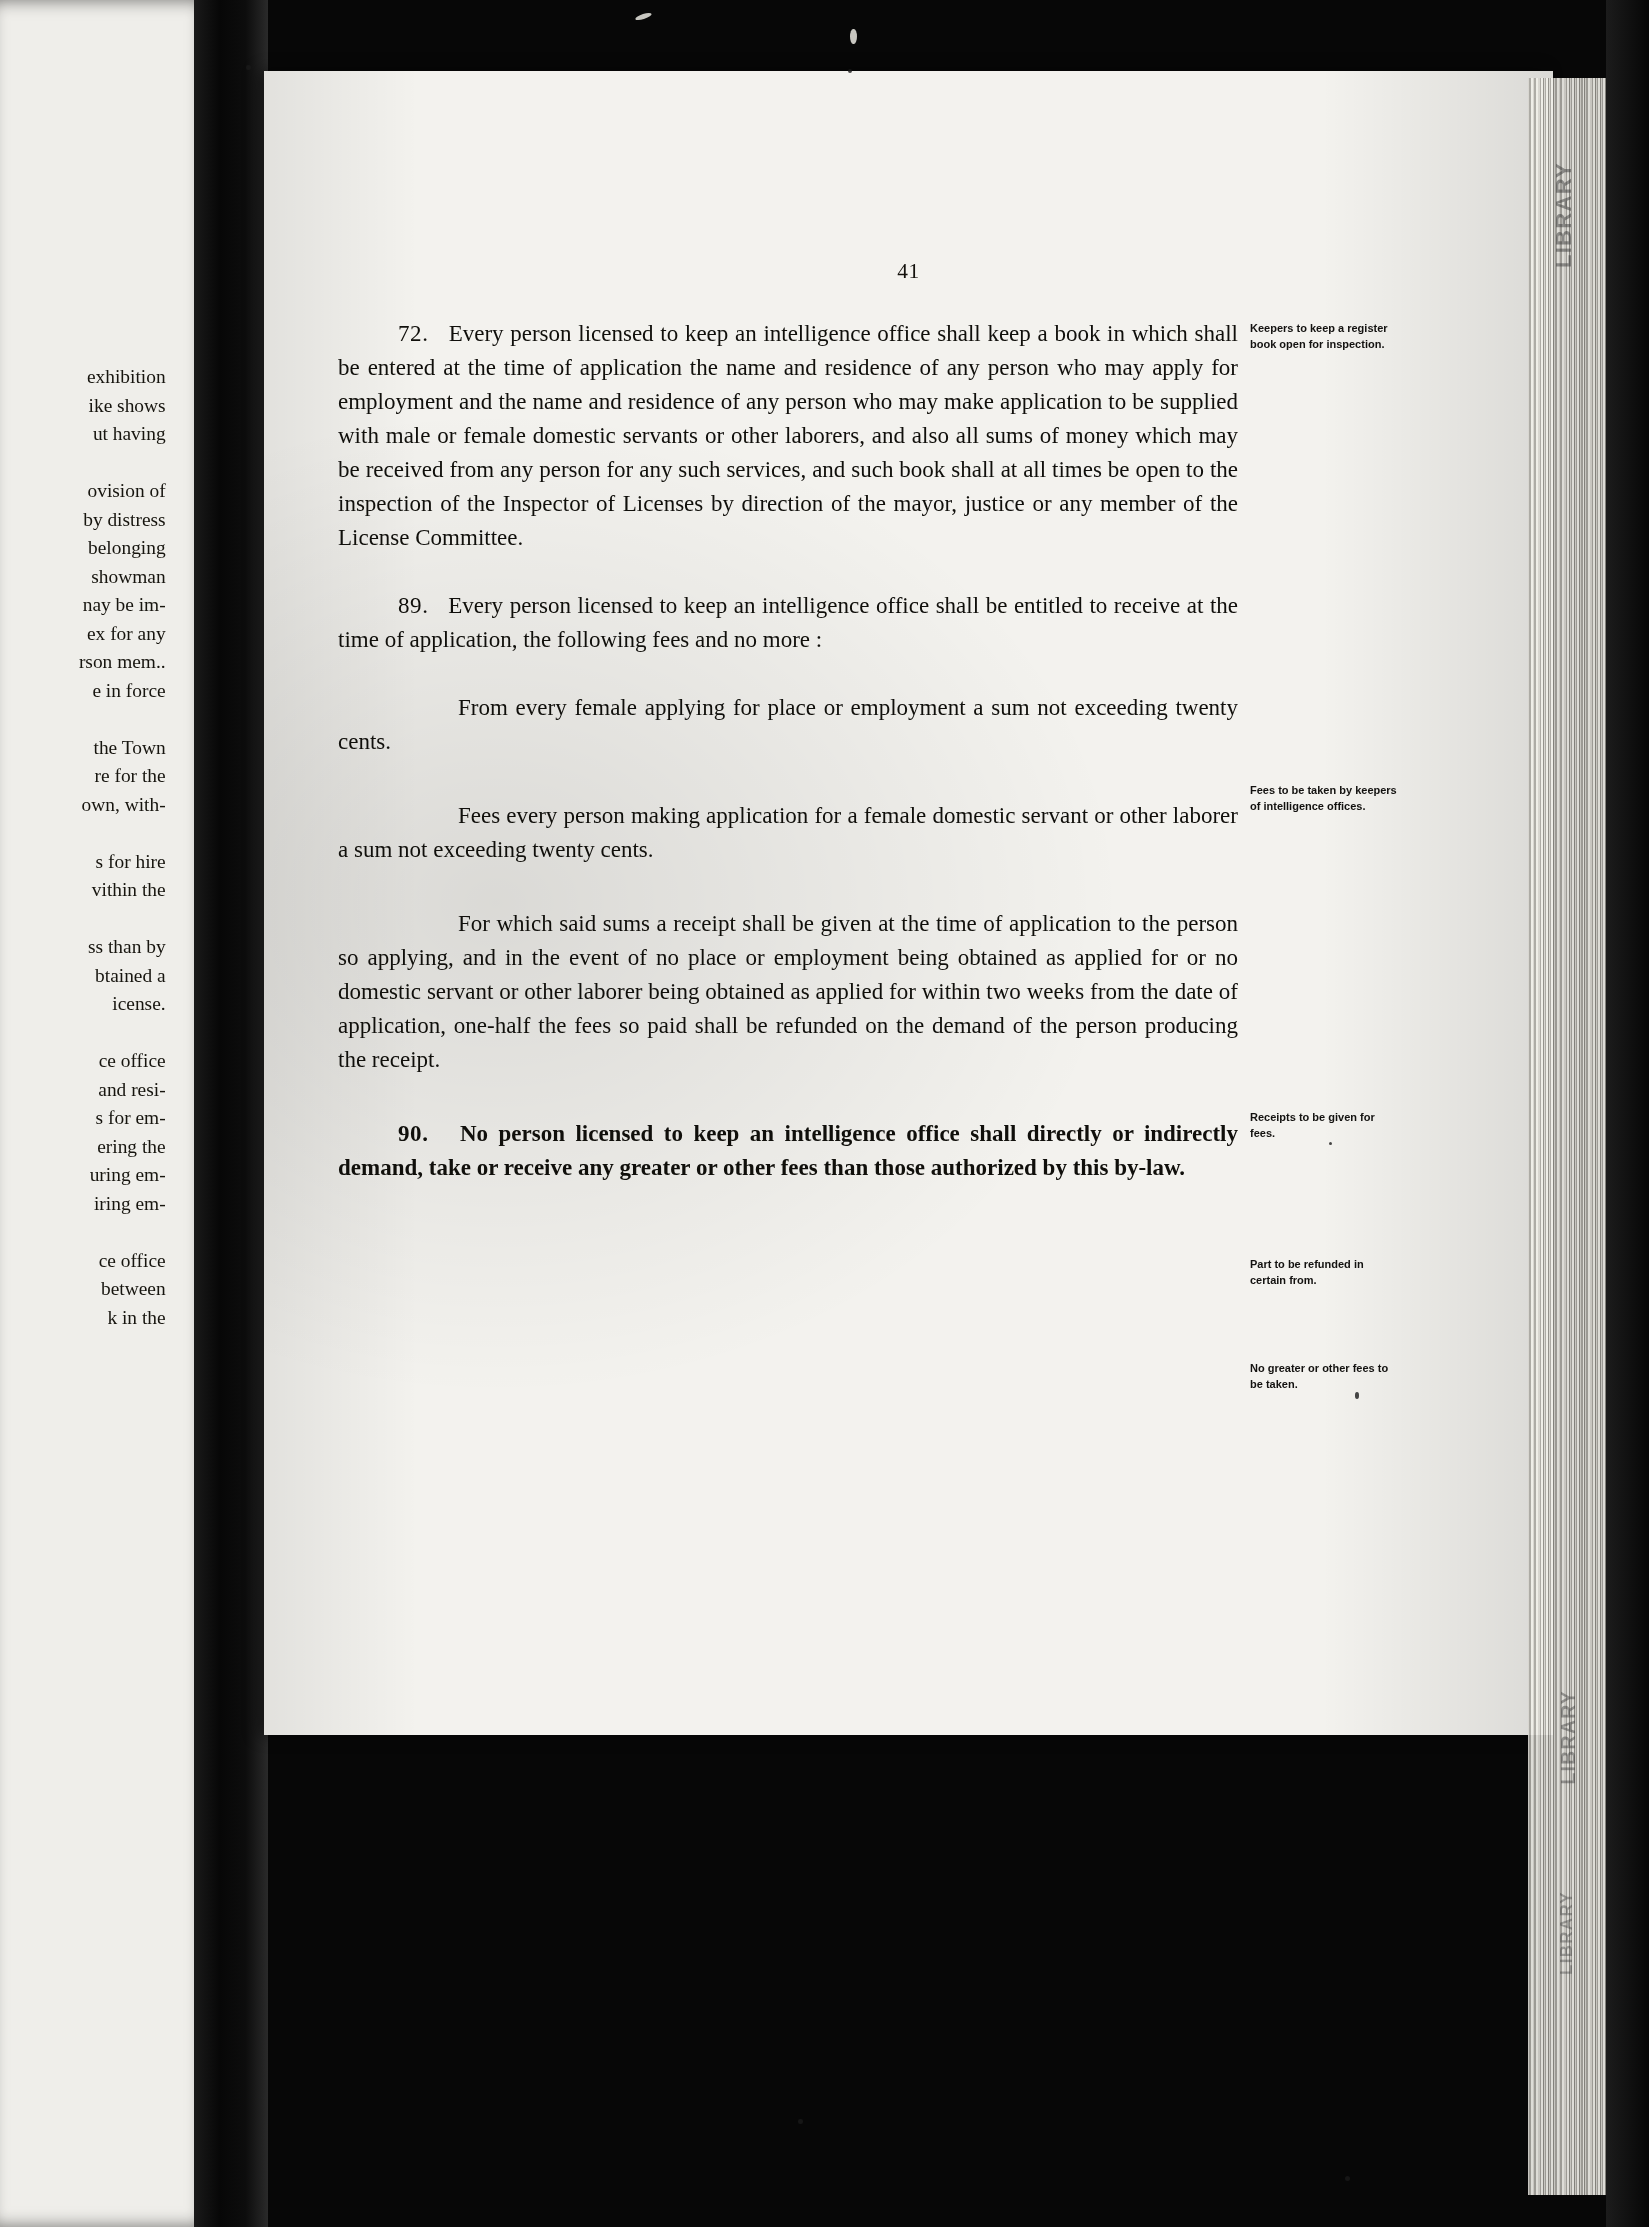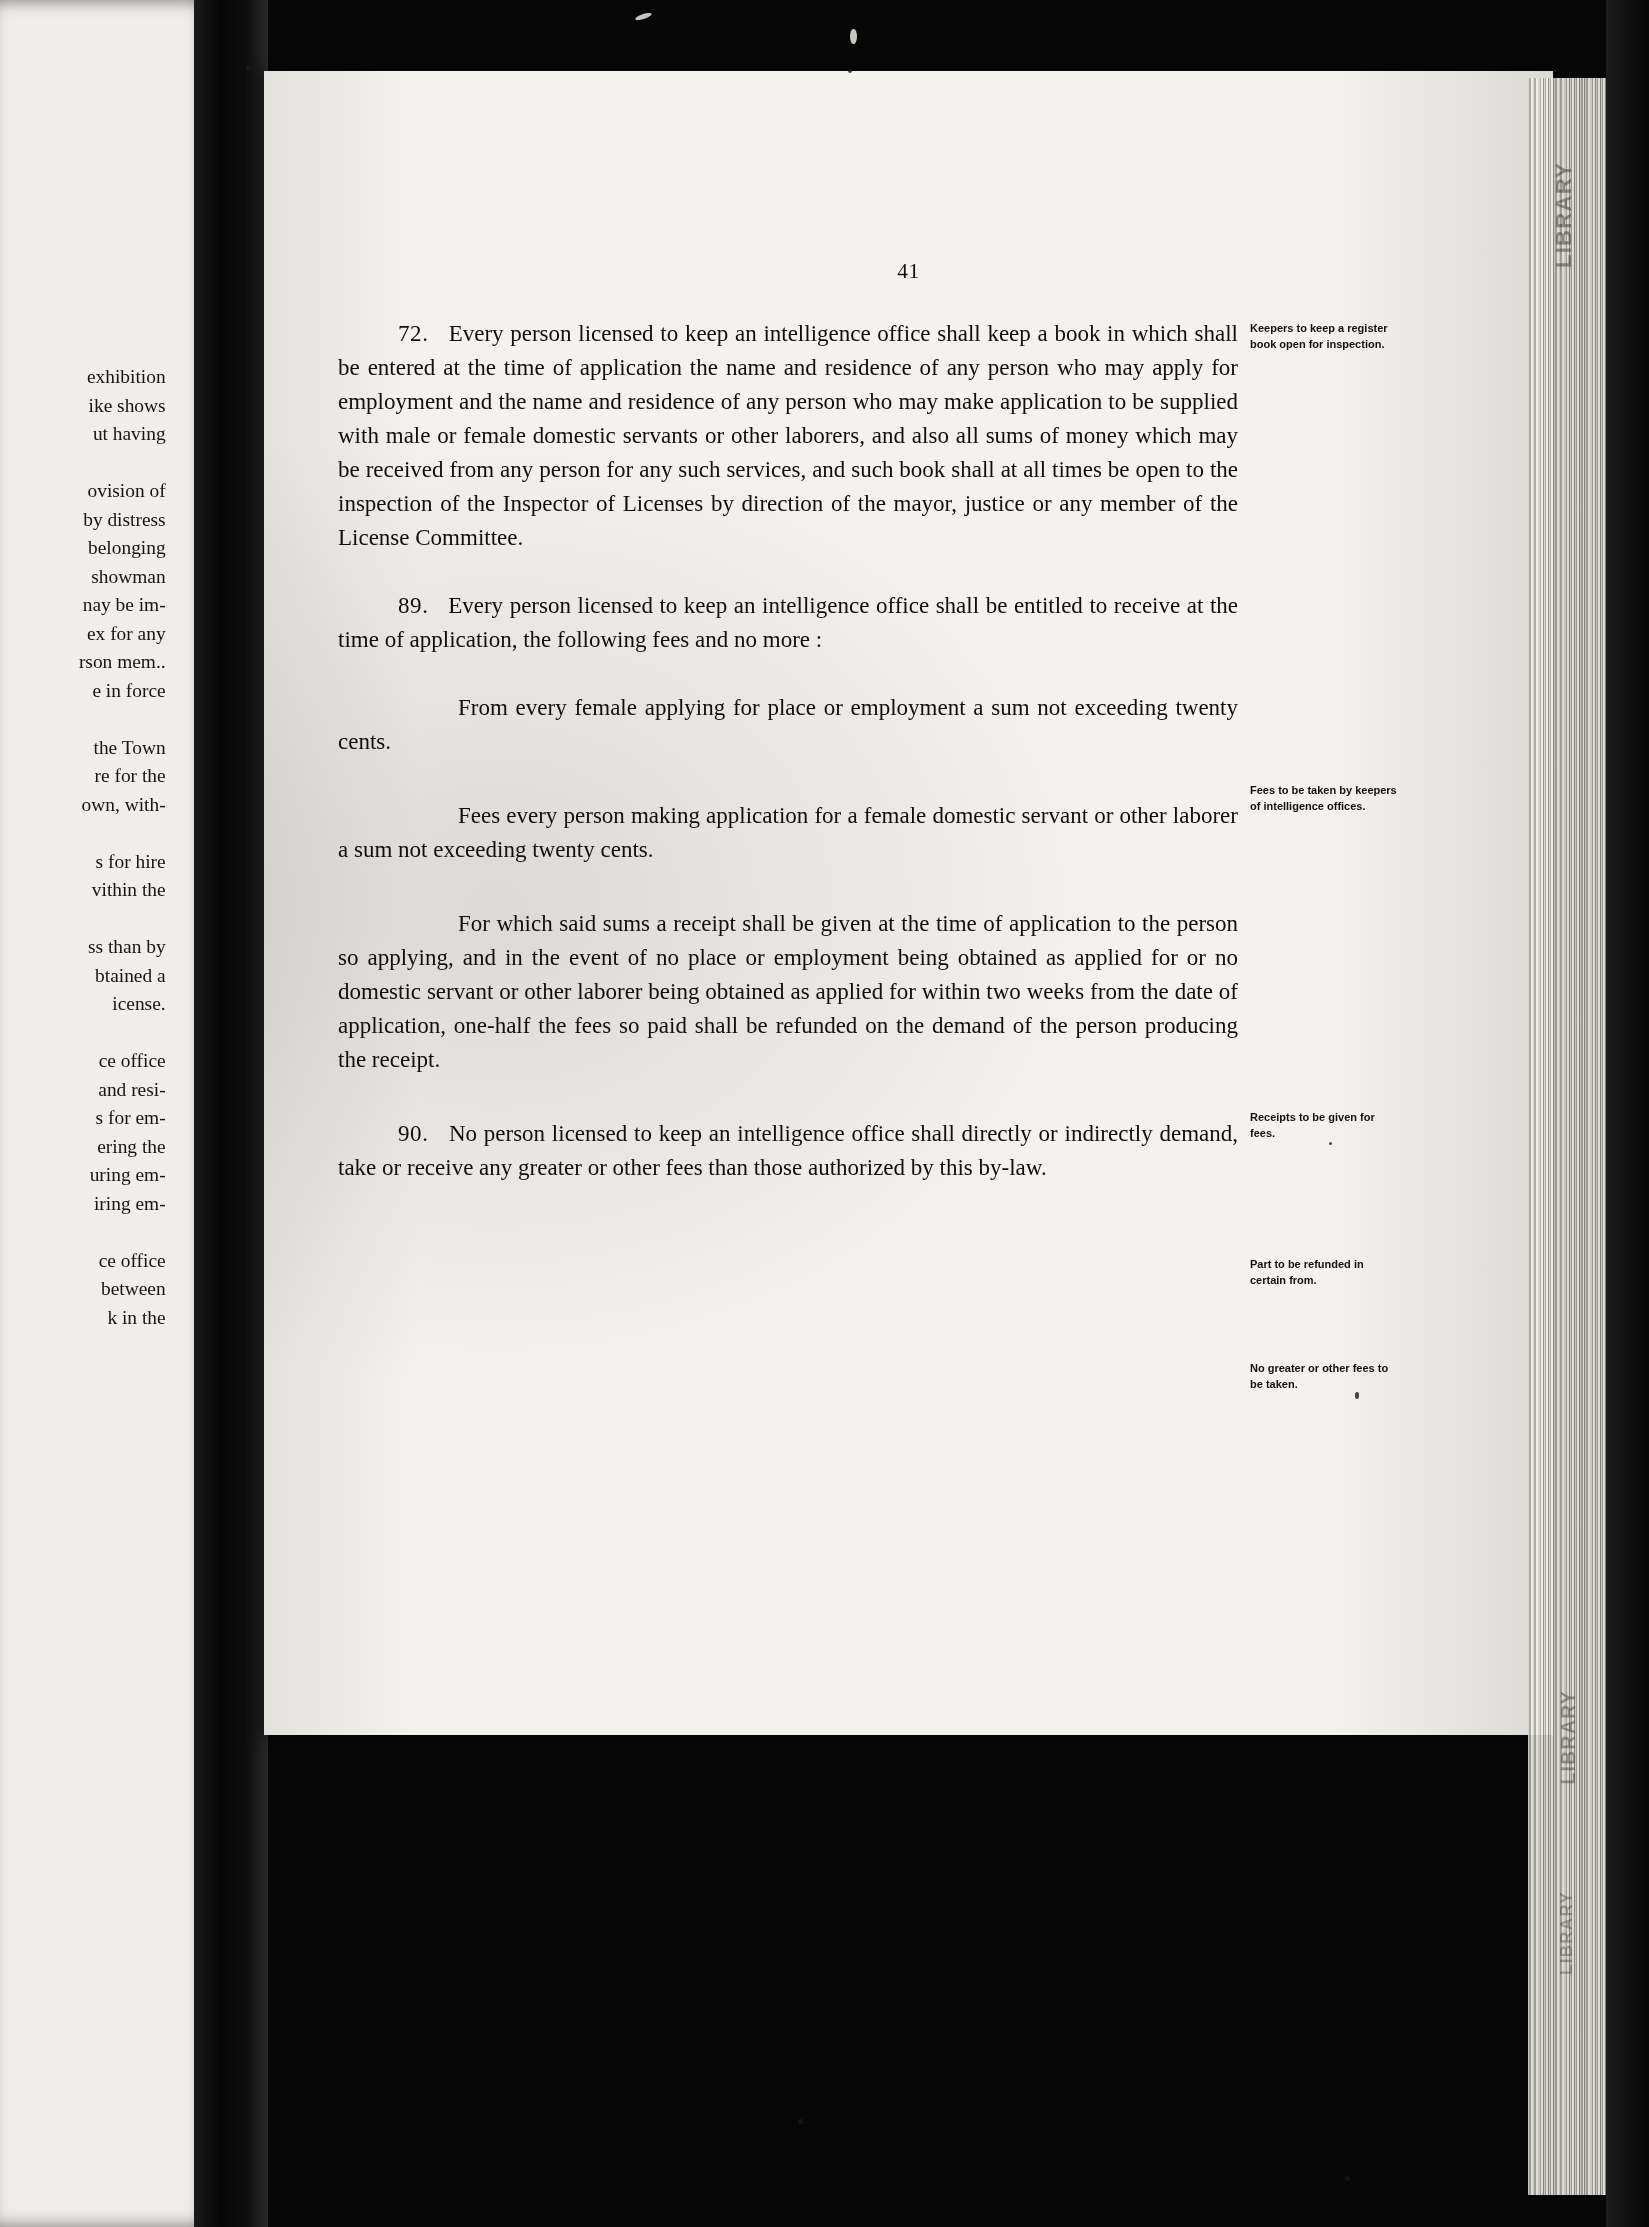--- a/index.html
+++ b/index.html
@@ -129,21 +129,21 @@
     color: #100f0b;
   }
   .para {
     margin: 0 0 34px 0;
     font-size: 23px;
     line-height: 34px;
     text-align: justify;
   }
   .para.num { text-indent: 60px; }
   .para.sub { text-indent: 120px; margin-bottom: 40px; }
-  .para.last { margin-bottom: 16px; }
+  .para.last { margin-bottom: 16px; font-weight: bold; }
   .num-label { letter-spacing: 0.6px; }
 
   
   .note {
     position: absolute;
     width: 149px;
     font-family: "Liberation Sans", sans-serif;
     font-weight: bold;
     font-size: 11px;
     line-height: 16px;

